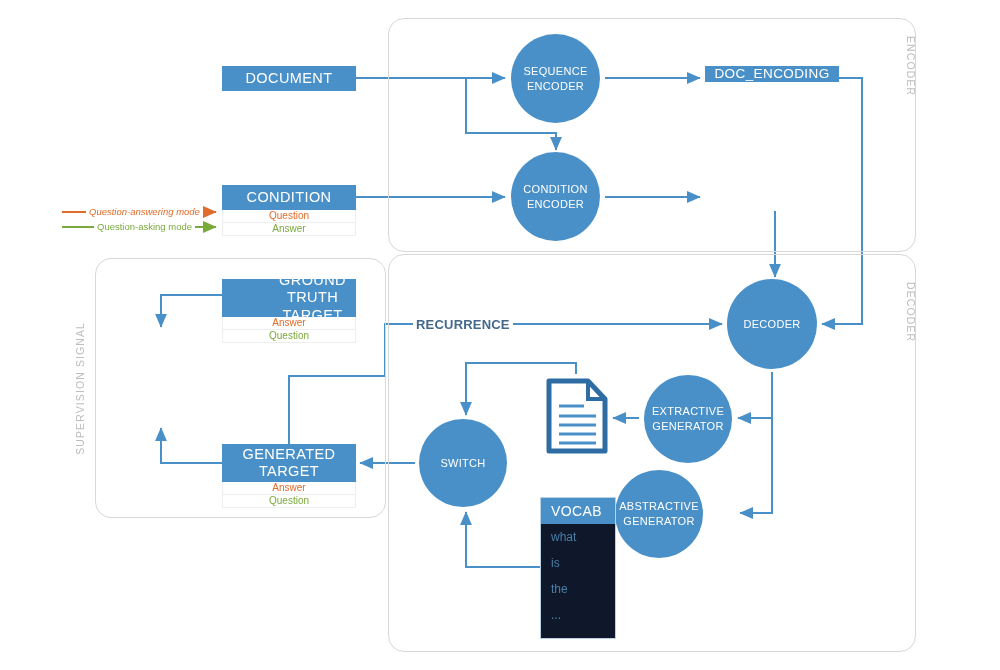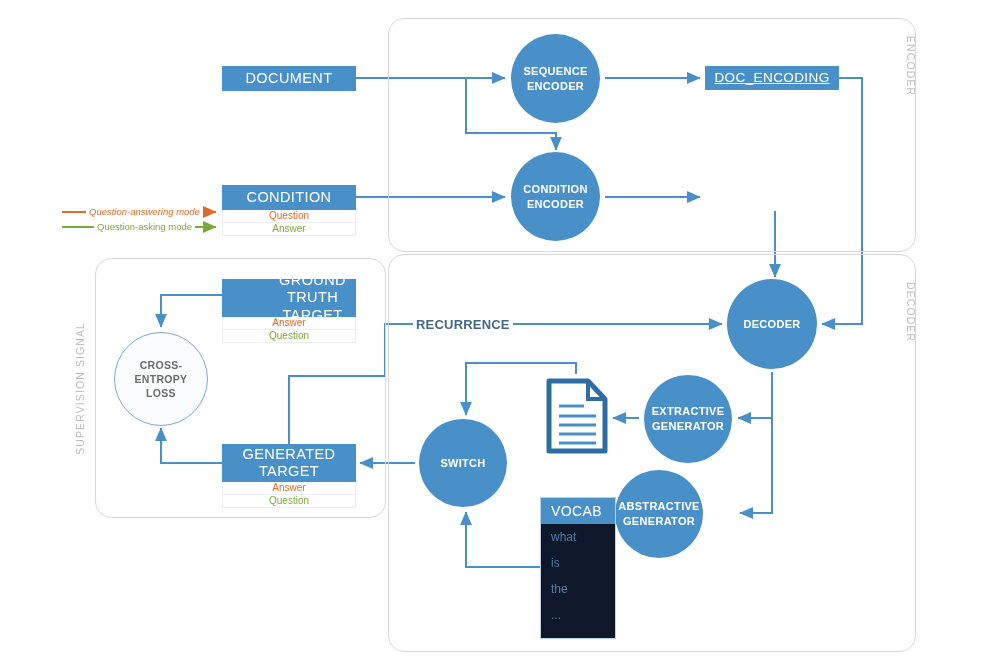--- a/index.html
+++ b/index.html
@@ -105,21 +105,20 @@
     color: #ffffff;
     display: flex;
     flex-direction: column;
     align-items: center;
     justify-content: center;
     text-align: center;
     font-size: 11px;
     line-height: 1.35;
     letter-spacing: 0.3px;
     box-sizing: border-box;
-    font-weight: bold;
   }
   .circle.hollow {
     background: #fbfcfd;
     color: #6b6b6b;
     border: 1.3px solid #7fa9cc;
     font-size: 10.5px;
   }
   .circle span { display: block; }
 
   
@@ -247,21 +246,21 @@
   <div class="circle" style="left:511px; top:34px; width:89px; height:89px;">
     <span>SEQUENCE</span>
     <span>ENCODER</span>
   </div>
 
   <div class="circle" style="left:511px; top:152px; width:89px; height:89px;">
     <span>CONDITION</span>
     <span>ENCODER</span>
   </div>
 
-  <div class="bar small" style="left:705px; top:66px; width:134px; height:24px;text-decoration:underline;">DOC_ENCODING</div>
+  <div class="bar small" style="left:705px; top:66px; width:134px; height:16px;">DOC_ENCODING</div>
 
 
   <div class="circle" style="left:727px; top:279px; width:90px; height:90px;">
     <span>DECODER</span>
   </div>
 
   <div class="circle" style="left:644px; top:375px; width:88px; height:88px;">
     <span>EXTRACTIVE</span>
     <span>GENERATOR</span>
   </div>
@@ -308,24 +307,20 @@
 
   <div class="stack" style="left:222px; top:444px; width:134px;">
     <div class="head" style="height:38px; flex-direction:column;">
       <span>GENERATED</span>
       <span>TARGET</span>
     </div>
     <div class="row qa-orange">Answer</div>
     <div class="row qa-green">Question</div>
   </div>
 
-  <div class="circle hollow" style="left:114px; top:332px; width:94px; height:94px;">
-    <span>CROSS-ENTROPY</span>
-    <span>LOSS</span>
-  </div>
 
   <div class="edge-label recurrence" style="left:413px; top:317px;">RECURRENCE</div>
 
   <div class="edge-label qa-mode-orange" style="left:86px; top:206px;font-style:italic;">Question-answering mode</div>
 
   <div class="edge-label qa-mode-green" style="left:94px; top:221px;">Question-asking mode</div>
 
 </div>
 
 </body></html>

